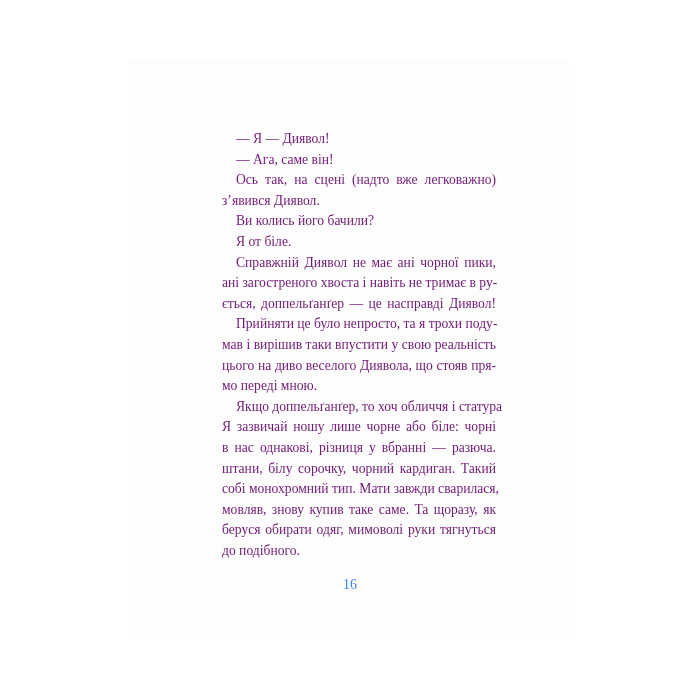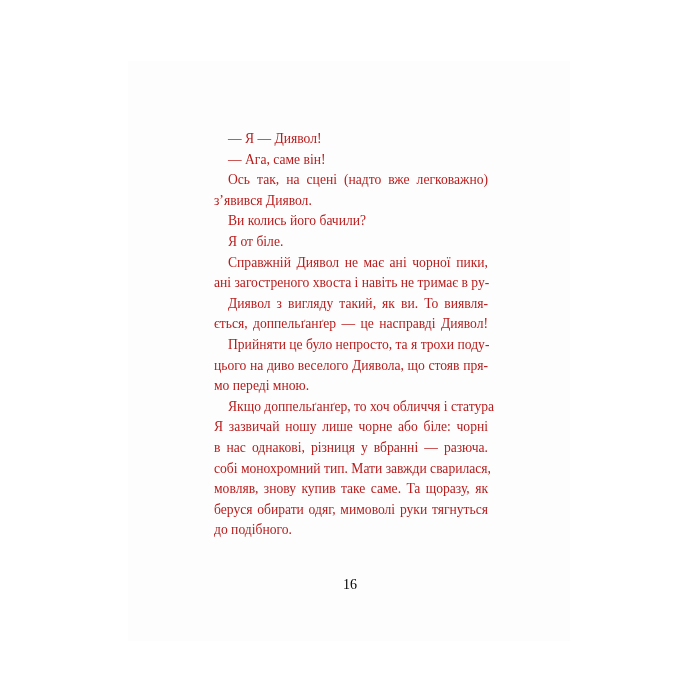--- a/index.html
+++ b/index.html
@@ -5,55 +5,56 @@
     html, body { margin: 0; padding: 0; }
     body {
       width: 700px; height: 700px; background: #ffffff;
       position: relative; overflow: hidden;
     }
     .page {
       position: absolute; left: 128px; top: 61px;
       width: 442px; height: 580px; background: #fdfdfd;
     }
     .text-block {
-      position: absolute; left: 214px; top: 129px; width: 274px;
+      position: absolute; left: 222px; top: 129px; width: 274px;
       font-family: "Liberation Serif", "DejaVu Serif", serif;
-      font-size: 13.6px; line-height: 20.6px; color: #b91c1c;
+      font-size: 13.6px; line-height: 20.6px; color: #701a75;
     }
     .line { white-space: nowrap; display: block; height: 20.6px; }
     .line.indent { padding-left: 14px; }
     .line.justify { text-align: justify; text-align-last: justify; }
     .page-number {
       position: absolute; left: 0; width: 700px; top: 577px;
       text-align: center;
       font-family: "Liberation Serif", "DejaVu Serif", serif;
-      font-size: 14px; color: #000000;
+      font-size: 14px; color: #3b82f6;
     }
   </style>
 </head>
 <body>
 
 <div class="page"></div>
 
 <div class="text-block">
   <span class="line indent">— Я — Диявол!</span>
   <span class="line indent">— Ага, саме він!</span>
   <span class="line indent justify">Ось так, на сцені (надто вже легковажно)</span>
   <span class="line">з’явився Диявол.</span>
   <span class="line indent">Ви колись його бачили?</span>
   <span class="line indent">Я от біле.</span>
   <span class="line indent justify">Справжній Диявол не має ані чорної пики,</span>
   <span class="line justify">ані загостреного хвоста і навіть не тримає в ру-</span>
-  <span class="line indent justify">Диявол з вигляду такий, як ви. То виявля-</span>
   <span class="line justify">ється, доппельґанґер — це насправді Диявол!</span>
   <span class="line indent justify">Прийняти це було непросто, та я трохи поду-</span>
+  <span class="line justify">мав і вирішив таки впустити у свою реальність</span>
   <span class="line justify">цього на диво веселого Диявола, що стояв пря-</span>
   <span class="line">мо переді мною.</span>
   <span class="line indent justify">Якщо доппельґанґер, то хоч обличчя і статура</span>
   <span class="line justify">Я зазвичай ношу лише чорне або біле: чорні</span>
   <span class="line justify">в нас однакові, різниця у вбранні — разюча.</span>
+  <span class="line justify">штани, білу сорочку, чорний кардиган. Такий</span>
   <span class="line justify">собі монохромний тип. Мати завжди сварилася,</span>
   <span class="line justify">мовляв, знову купив таке саме. Та щоразу, як</span>
   <span class="line justify">беруся обирати одяг, мимоволі руки тягнуться</span>
   <span class="line">до подібного.</span>
 </div>
 
 <div class="page-number">16</div>
 
 </body></html>

